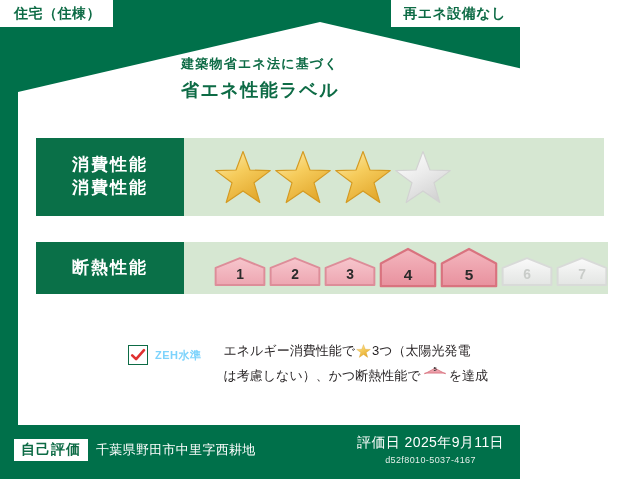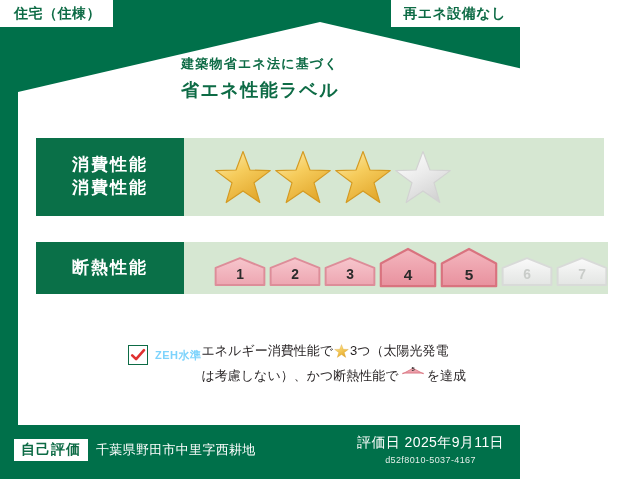--- a/index.html
+++ b/index.html
@@ -113,20 +113,21 @@
   }
   #zeh-checkbox svg { position: absolute; left: 1px; top: 1px; }
   #zeh-label {
     color: #7dd3fc;
     font-weight: bold;
     font-size: 11px;
     letter-spacing: 0.5px;
     white-space: nowrap;
   }
   #zeh-desc {
+    margin-left: 22px;
     color: #231f20;
     font-size: 13px;
     line-height: 1.72;
     white-space: nowrap;
   }
   .inline-star { vertical-align: -3px; margin: 0 1px; }
   .inline-house { vertical-align: -4px; margin: 0 3px; }
 
   
   #footer {

